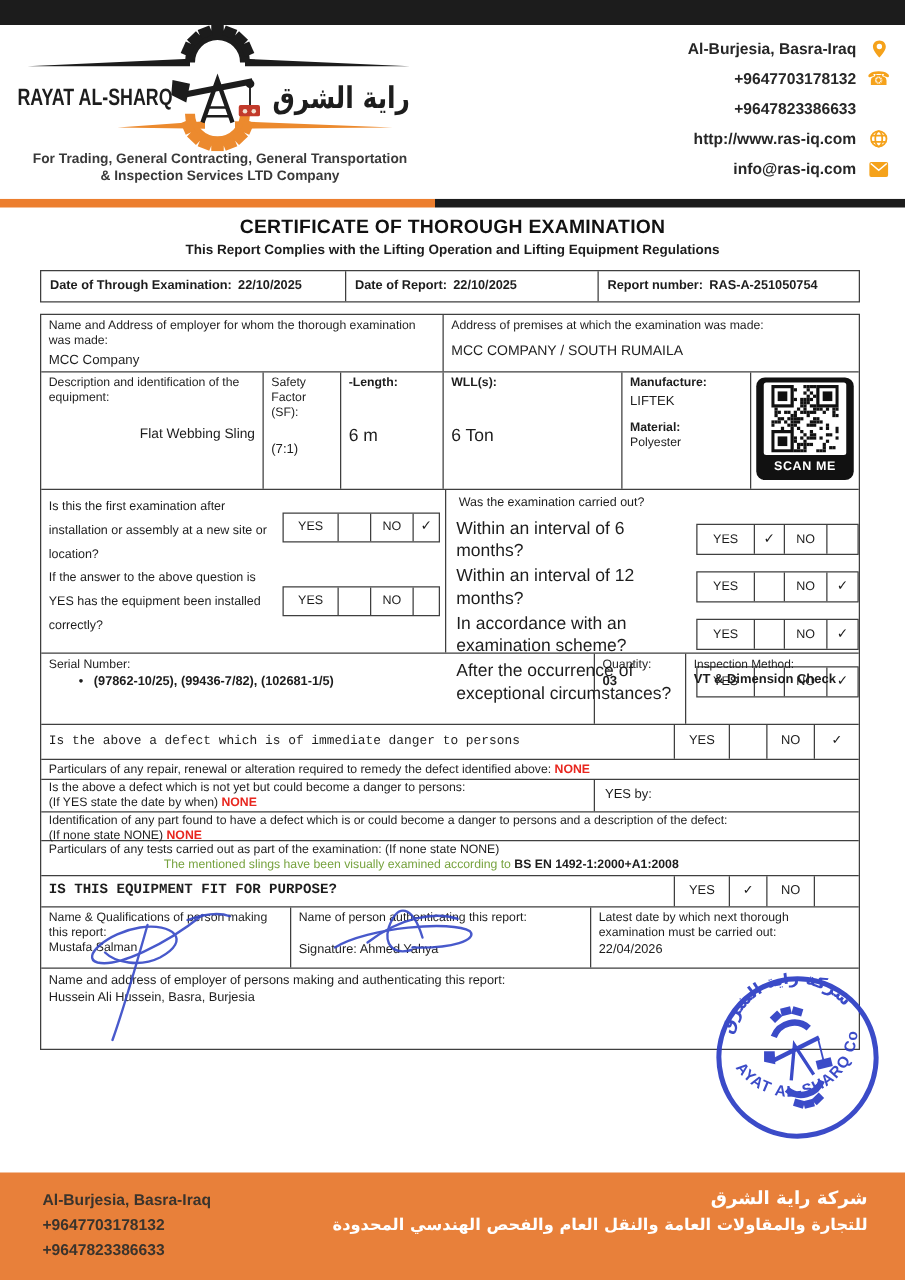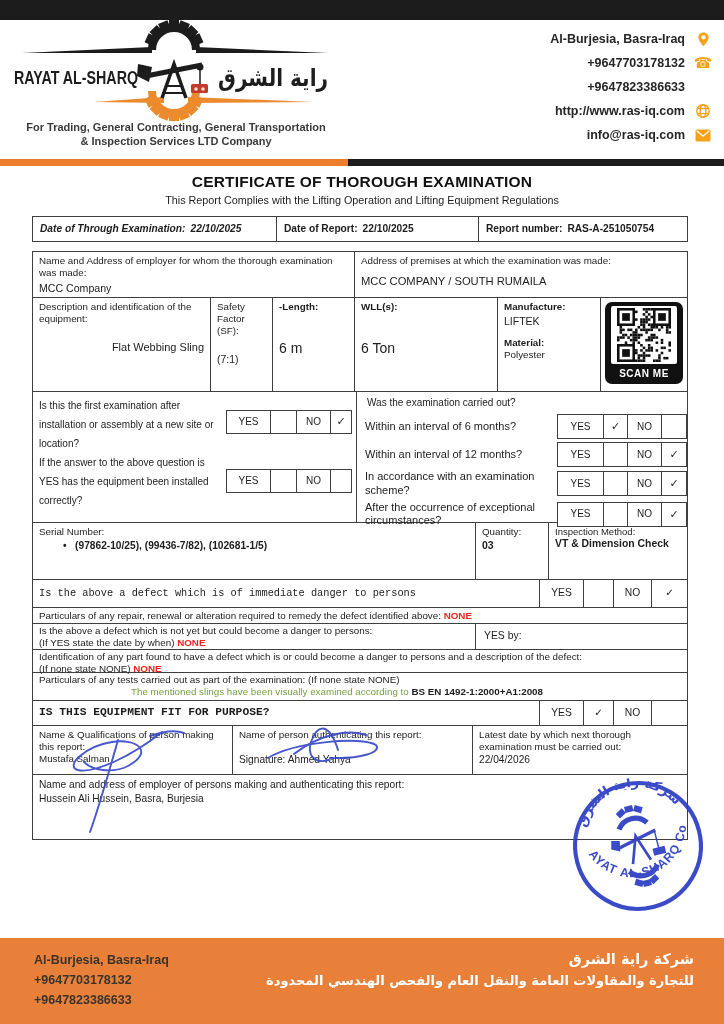--- a/index.html
+++ b/index.html
@@ -22,32 +22,32 @@
   .glyph-icon{font-family:"DejaVu Sans",sans-serif;color:#F5A21B;font-size:15px;line-height:15px;}
 
   
   .divider{display:flex;height:7px;}
   .d-orange{width:348px;background:#EC7E2E;}
   .d-black{flex:1;background:#1c1c1c;}
 
   
   .title-wrap{text-align:center;padding-top:7px;}
   .title-wrap h1{font-size:15.5px;margin:0;letter-spacing:.2px;color:#111;}
-  .subtitle{font-size:10.8px;margin-top:3px;color:#1d1d1d;}
+  .subtitle{font-size:10.8px;margin-top:3px;color:#1d1d1d;font-weight:bold;}
 
   
   .content{position:absolute;left:32px;top:216px;width:656px;font-size:9.8px;line-height:1.22;}
   .b{font-weight:bold;}
   .red{color:#E8271F;font-weight:bold;}
   .green{color:#76A23E;}
 
   .dates-row{display:flex;border:1px solid #3f3f3f;height:24px;font-size:10.2px;font-weight:bold;}
   .dates-cell{display:flex;align-items:center;padding-left:7px;border-right:1px solid #3f3f3f;gap:5px;}
   .dates-cell:last-child{border-right:none;}
-  .dc1{width:236px;font-style:italic;}.dc2{width:194px;align-items:center;}.dc3{flex:1;}
+  .dc1{width:236px;}.dc2{width:194px;align-items:center;}.dc3{flex:1;}
 
   .mtable{margin-top:9px;border:1px solid #3f3f3f;}
   .row{display:flex;border-bottom:1px solid #3f3f3f;position:relative;}
   .row:last-child{border-bottom:none;}
   .c{padding:3px 6px;border-right:1px solid #3f3f3f;box-sizing:border-box;}
   .c:last-child{border-right:none;}
 
   
   .rowA{height:45px;}
   .rA-left{width:322px;}
@@ -80,21 +80,21 @@
   .rowC{height:130px;}
   .cC-left{width:324px;padding:4px 4px 4px 6px;}
   .cC-right{flex:1;padding:3px 0 0 8px;}
   .ql-block{display:flex;}
   .ql-label{width:196px;font-size:10px;line-height:19px;}
   .ql-group{margin-left:2px;}
   .ql-g1{margin-top:14px;}
   .ql-g2{margin-top:16px;}
   .qr-header{font-size:10px;margin:2px 0 5px 2px;}
   .qr-row{display:flex;align-items:center;margin-bottom:3px;}
-  .qr-row-label{flex:1;font-size:11px;line-height:1.25;padding-right:4px;}
+  .qr-row-label{flex:1;font-size:14px;line-height:1.25;padding-right:4px;}
   .qr-row .cbg{width:128px;height:23px;}
   .qr-row .cw-yes{width:46px;}.qr-row .cw-chk{width:24px;}.qr-row .cw-no{width:34px;}.qr-row .cw-chk2{flex:1;}
 
   
   .rowD{height:56px;}
   .cD1{width:443px;}.cD2{width:73px;}.cD3{flex:1;}
   .serial-value{margin-top:2px;margin-left:24px;font-weight:bold;font-size:10.2px;}
   .qty-value{margin-top:1px;font-weight:bold;font-size:10.5px;}
   .method-label{font-size:9.5px;}
   .method-value{font-weight:bold;font-size:10.4px;}

